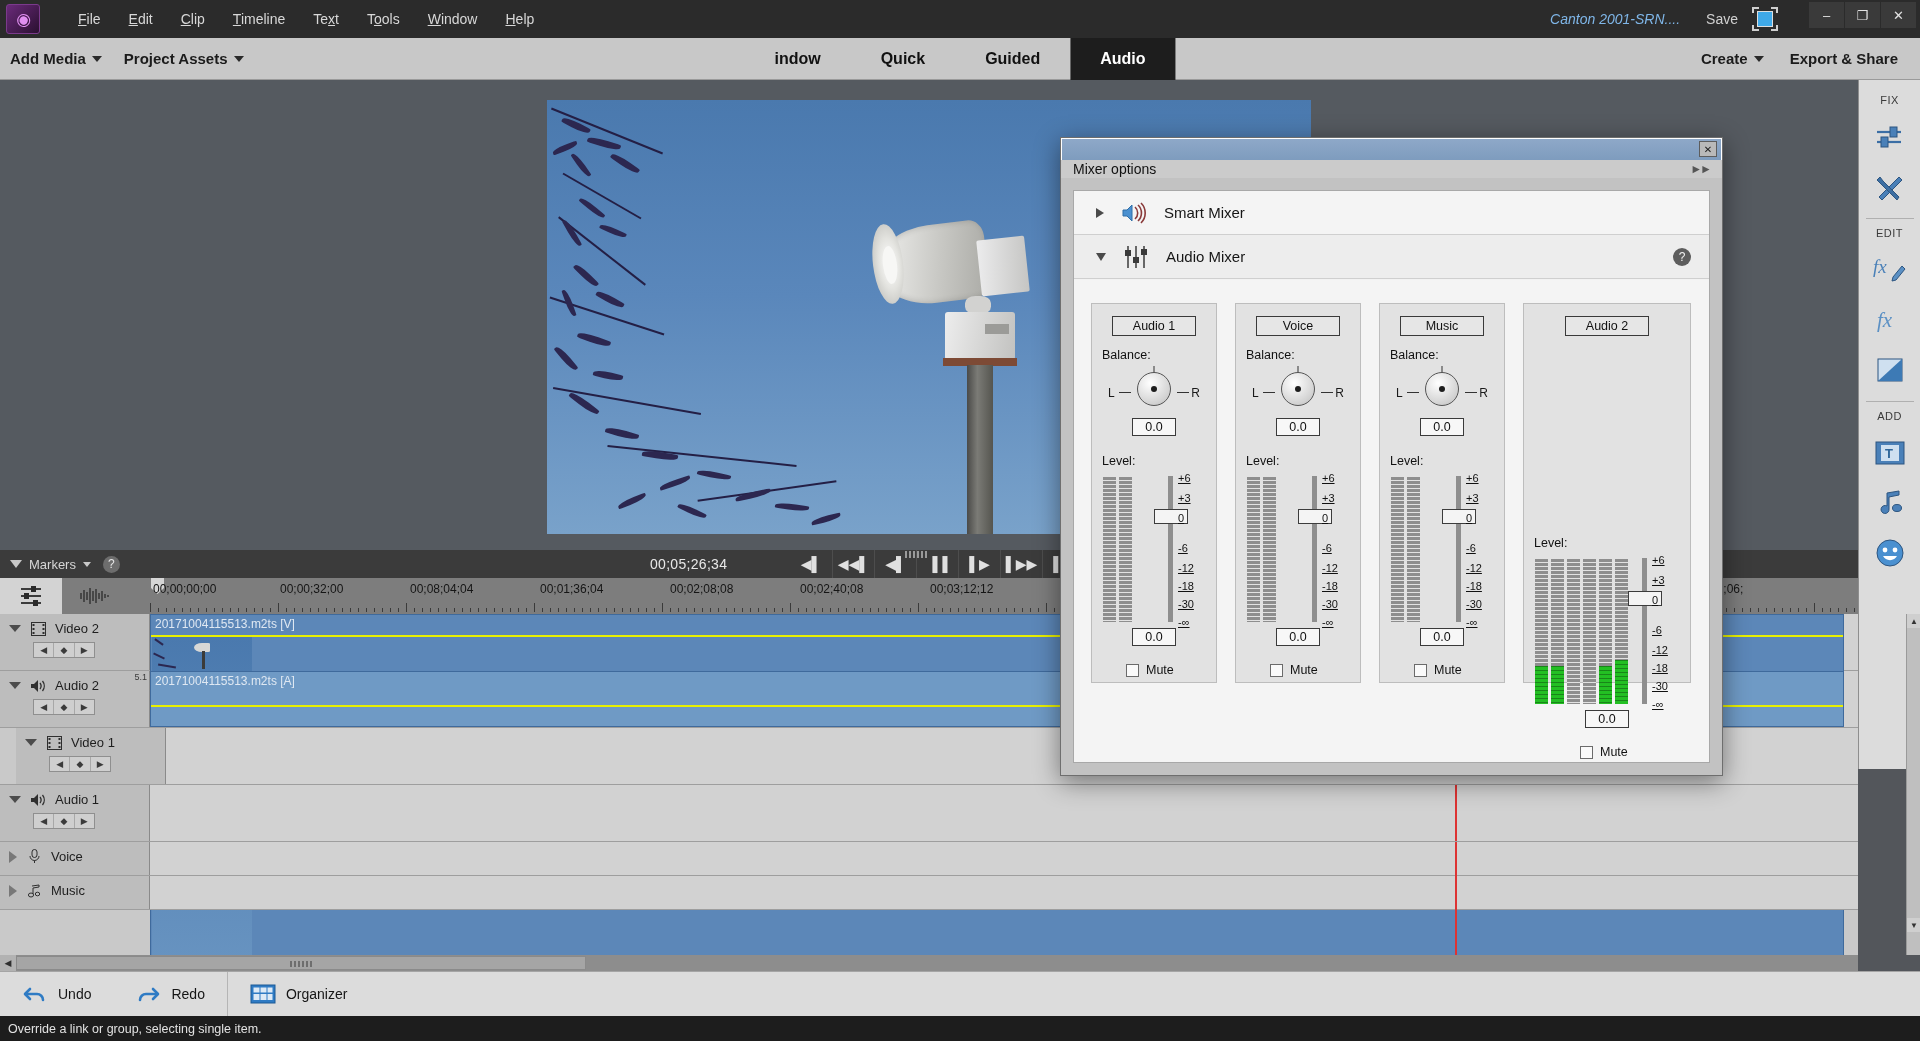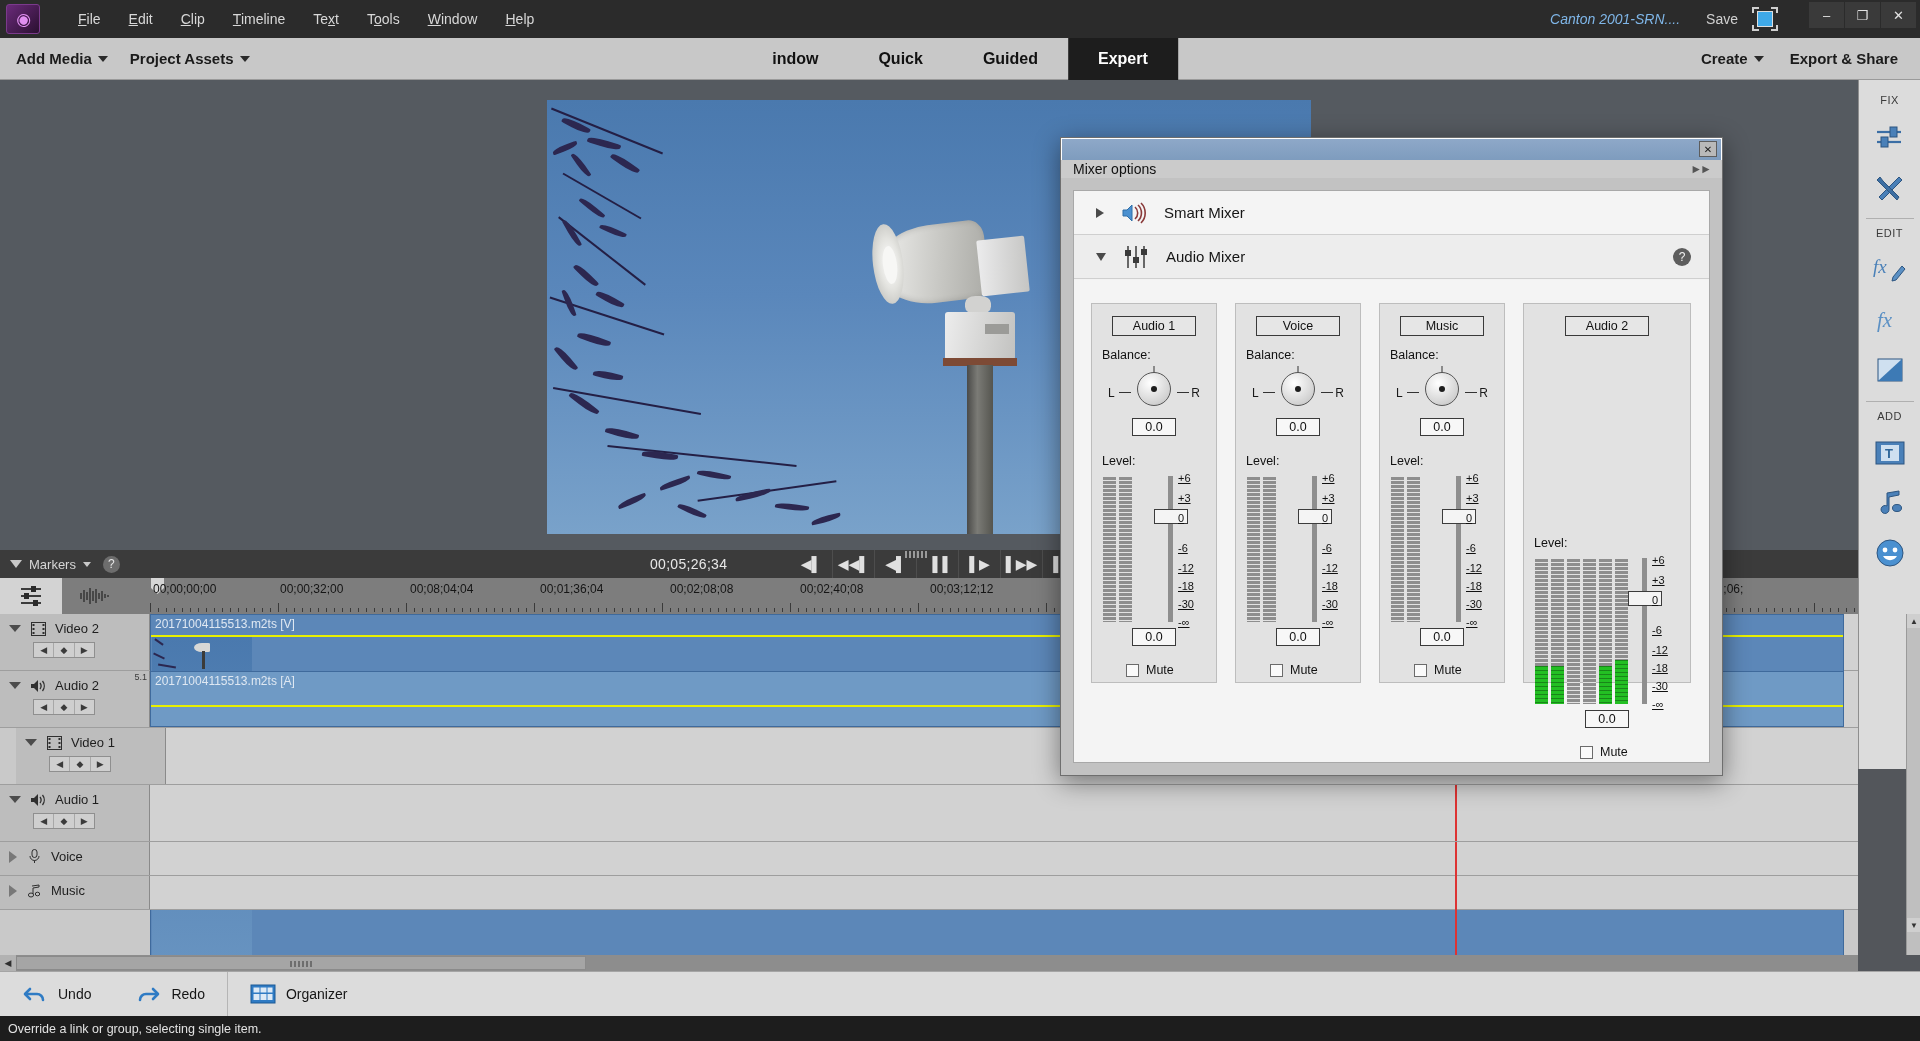--- a/index.html
+++ b/index.html
@@ -46,21 +46,21 @@
   .wbtn{
     width:36px;height:26px; background:#3a3a3a; display:flex;align-items:center;justify-content:center;
     color:#e3e3e3; font-size:13px; border-left:1px solid #2b2b2b;
   }
 
   
   .toolbar{
     position:absolute; left:0; top:38px; width:1920px; height:42px;
     background:#c8c8c8; border-bottom:1px solid #9a9a9a; display:flex; align-items:center;
   }
-  .tb-left{ display:flex; align-items:center; margin-left:16px; gap:22px;}
+  .tb-left{ display:flex; align-items:center; margin-left:10px; gap:22px;}
   .tb-item{ font-size:15px; font-weight:bold; color:#1b1b1b; display:flex; align-items:center; gap:6px; cursor:default;}
   .caret{ width:0;height:0;border-left:5px solid transparent;border-right:5px solid transparent;border-top:6px solid #2a2a2a;}
   .tb-center{ position:absolute; left:50%; transform:translateX(-50%); display:flex; align-items:center; height:42px;}
   .tb-tab{
     font-size:16px; font-weight:bold; color:#111; padding:0 30px; height:42px;
     display:flex; align-items:center; cursor:default;
   }
   .tb-tab.active{ background:#1d1d1d; color:#ffffff; }
   .tb-right{ margin-left:auto; display:flex; align-items:center; gap:26px; margin-right:22px;}
 
@@ -311,21 +311,21 @@
       </div>
       <div class="tb-item">
         <span>Project Assets</span>
         <span class="caret"></span>
       </div>
     </div>
     <div class="tb-center">
       <div class="tb-tab">indow</div>
       <div class="tb-tab">Quick</div>
       <div class="tb-tab">Guided</div>
-      <div class="tb-tab active">Expert</div>
+      <div class="tb-tab active">Audio</div>
     </div>
     <div class="tb-right">
       <div class="tb-item">
         <span>Create</span>
         <span class="caret"></span>
       </div>
       <div class="tb-item">Export &amp; Share</div>
     </div>
   </div>
 

